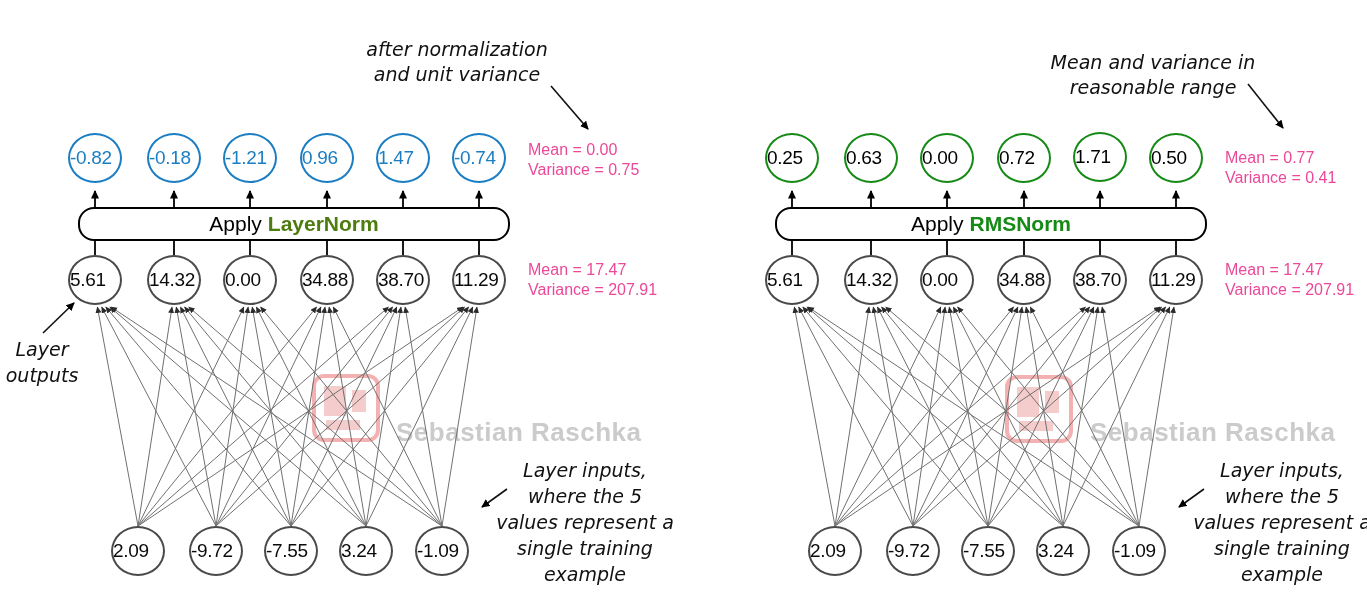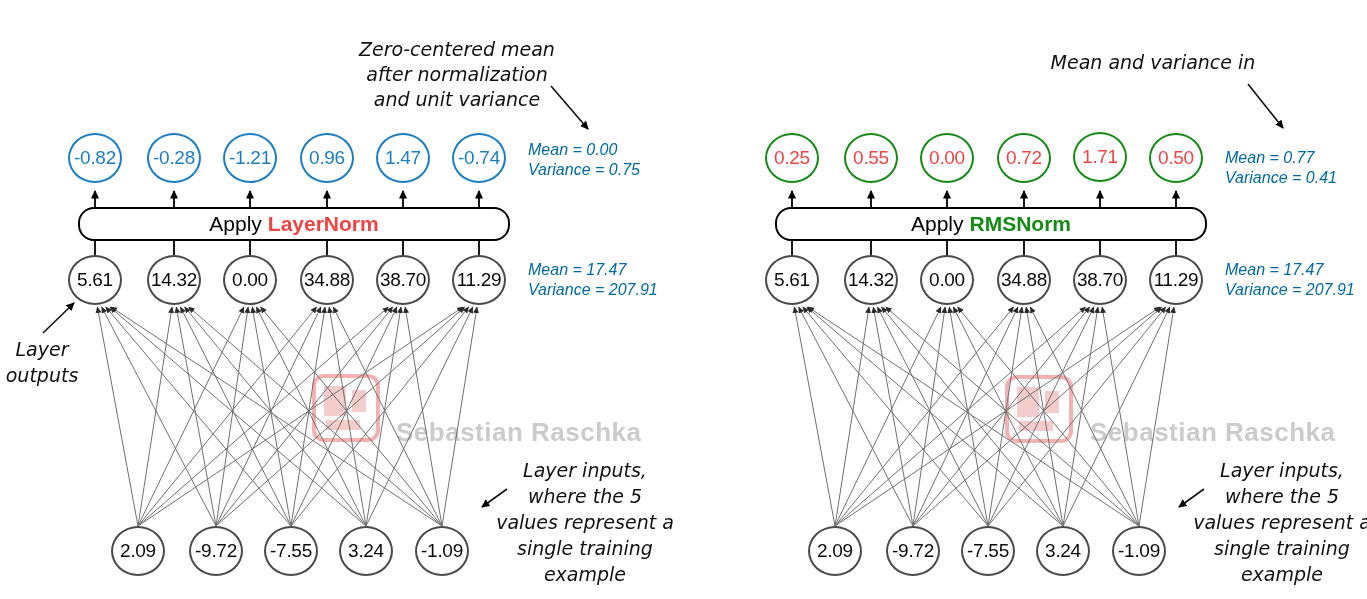--- a/index.html
+++ b/index.html
@@ -3,38 +3,37 @@
 <meta charset="utf-8">
 <style>
   html,body{margin:0;padding:0;background:#ffffff;}
   #canvas{
     position:relative;width:1367px;height:599px;background:#ffffff;
     font-family:"Liberation Sans",sans-serif;overflow:hidden;
   }
   #net-svg{position:absolute;left:0;top:0;z-index:2;}
   .node{
     position:absolute;width:54px;height:50px;border-radius:50%;
-    background:#ffffff;z-index:3;text-align:center;line-height:45px;
+    background:#ffffff;z-index:3;line-height:45px;
     font-size:19px;letter-spacing:-0.3px;box-sizing:border-box;
   }
   .node.gray{border:2.5px solid #4a4a4a;color:#0a0a0a;}
   .node.blue{border:2.5px solid #1b7ec2;color:#1b7ec2;}
-  .node.green{border:2.5px solid #168a16;color:#ef4444;}
+  .node.green{border:2.5px solid #168a16;color:#000000;}
   .apply-box{
     position:absolute;top:207px;width:432px;height:34px;box-sizing:border-box;
     border:2.2px solid #000;border-radius:16px;background:#fff;z-index:3;
     text-align:center;line-height:29px;font-size:21px;color:#000;
   }
   .apply-box .method{font-weight:bold;margin-left:6px;}
-  .apply-box.blue-m .method{color:#ef4444;}
+  .apply-box.blue-m .method{color:#4d7c0f;}
   .apply-box.green-m .method{color:#168a16;}
   .stats{
-    position:absolute;font-size:16px;line-height:20px;color:#0369a1;z-index:3;
+    position:absolute;font-size:16px;line-height:20px;color:#ec4899;z-index:3;
     white-space:nowrap;
-    font-style:italic;
   }
   .hand{
     position:absolute;font-family:"DejaVu Sans",sans-serif;font-style:italic;
     font-size:19px;line-height:25px;color:#111;text-align:center;z-index:3;
     transform:translateX(-50%);white-space:nowrap;
   }
   .hand.small-lh{line-height:26px;}
   .watermark-text{
     position:absolute;top:417px;font-size:26px;font-weight:bold;color:#cbcbcb;
     letter-spacing:0.5px;z-index:1;white-space:nowrap;
@@ -174,21 +173,20 @@
     <div class="stats" style="left:528px;top:140px;">
       <div>Mean = 0.00</div>
       <div>Variance = 0.75</div>
     </div>
     <div class="stats" style="left:528px;top:260px;">
       <div>Mean = 17.47</div>
       <div>Variance = 207.91</div>
     </div>
 
     <div class="hand" style="left:457px;top:37px;">
-      <div>Zero-centered mean</div>
       <div>after normalization</div>
       <div>and unit variance</div>
     </div>
 
     <div class="hand small-lh" style="left:42px;top:336px;">
       <div>Layer</div>
       <div>outputs</div>
     </div>
 
     <div class="hand small-lh" style="left:585px;top:457px;">
@@ -209,51 +207,52 @@
       <div>Mean = 0.77</div>
       <div>Variance = 0.41</div>
     </div>
     <div class="stats" style="left:1225px;top:260px;">
       <div>Mean = 17.47</div>
       <div>Variance = 207.91</div>
     </div>
 
     <div class="hand" style="left:1153px;top:50px;">
       <div>Mean and variance in</div>
+      <div>reasonable range</div>
     </div>
 
     <div class="hand small-lh" style="left:1282px;top:457px;">
       <div>Layer inputs,</div>
       <div>where the 5</div>
       <div>values represent a</div>
       <div>single training</div>
       <div>example</div>
     </div>
   </section>
 
 <div class="node blue" style="left: 68px; top: 133px;">-0.82</div>
     <div class="node gray" style="left: 68px; top: 255px;">5.61</div>
-    <div class="node blue" style="left: 147px; top: 133px;">-0.28</div>
+    <div class="node blue" style="left: 147px; top: 133px;">-0.18</div>
     <div class="node gray" style="left: 147px; top: 255px;">14.32</div>
     <div class="node blue" style="left: 223px; top: 133px;">-1.21</div>
     <div class="node gray" style="left: 223px; top: 255px;">0.00</div>
     <div class="node blue" style="left: 300px; top: 133px;">0.96</div>
     <div class="node gray" style="left: 300px; top: 255px;">34.88</div>
     <div class="node blue" style="left: 376px; top: 133px;">1.47</div>
     <div class="node gray" style="left: 376px; top: 255px;">38.70</div>
     <div class="node blue" style="left: 452px; top: 133px;">-0.74</div>
     <div class="node gray" style="left: 452px; top: 255px;">11.29</div>
     <div class="node gray" style="left: 111px; top: 526px;">2.09</div>
     <div class="node gray" style="left: 189px; top: 526px;">-9.72</div>
     <div class="node gray" style="left: 264px; top: 526px;">-7.55</div>
     <div class="node gray" style="left: 339px; top: 526px;">3.24</div>
     <div class="node gray" style="left: 415px; top: 526px;">-1.09</div>
     <div class="node green" style="left: 765px; top: 133px;">0.25</div>
     <div class="node gray" style="left: 765px; top: 255px;">5.61</div>
-    <div class="node green" style="left: 844px; top: 133px;">0.55</div>
+    <div class="node green" style="left: 844px; top: 133px;">0.63</div>
     <div class="node gray" style="left: 844px; top: 255px;">14.32</div>
     <div class="node green" style="left: 920px; top: 133px;">0.00</div>
     <div class="node gray" style="left: 920px; top: 255px;">0.00</div>
     <div class="node green" style="left: 997px; top: 133px;">0.72</div>
     <div class="node gray" style="left: 997px; top: 255px;">34.88</div>
     <div class="node green" style="left: 1073px; top: 132px;">1.71</div>
     <div class="node gray" style="left: 1073px; top: 255px;">38.70</div>
     <div class="node green" style="left: 1149px; top: 133px;">0.50</div>
     <div class="node gray" style="left: 1149px; top: 255px;">11.29</div>
     <div class="node gray" style="left: 808px; top: 526px;">2.09</div>

